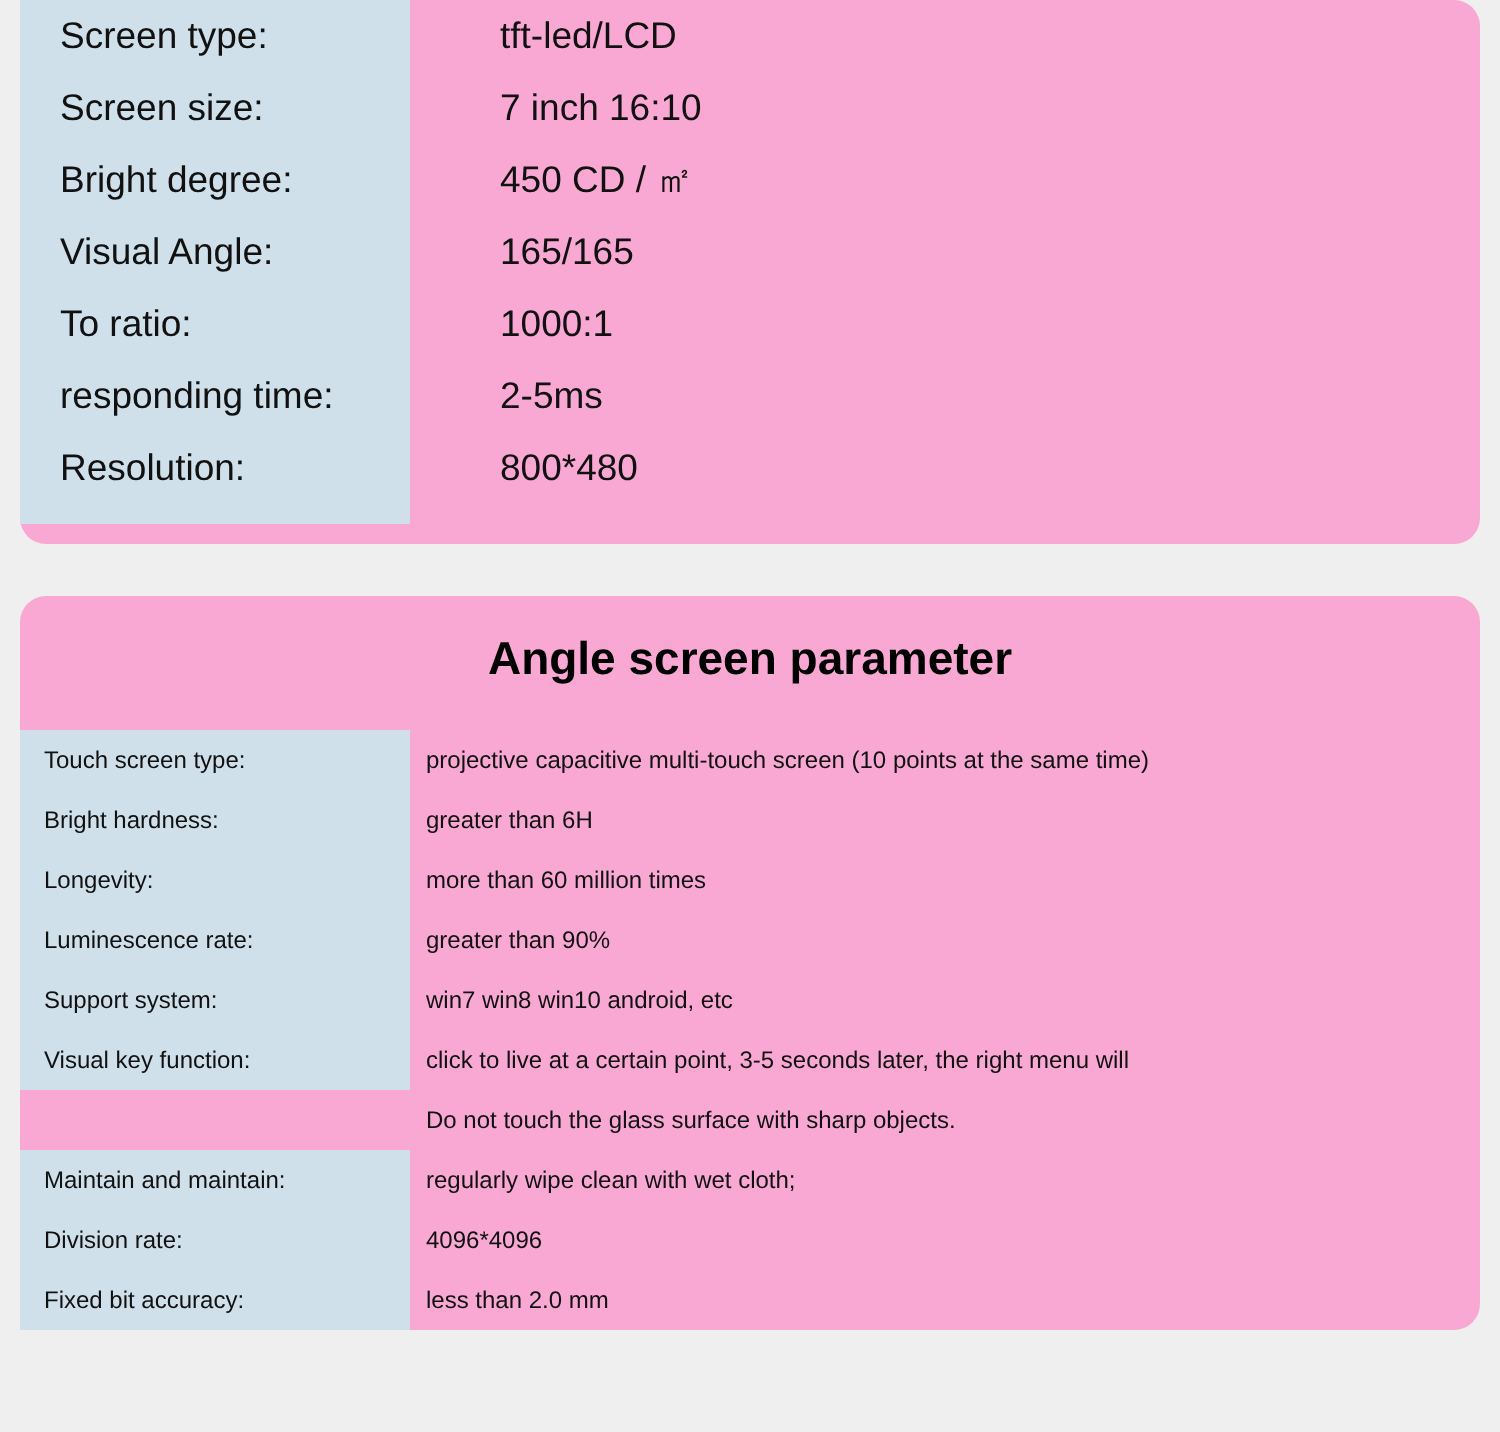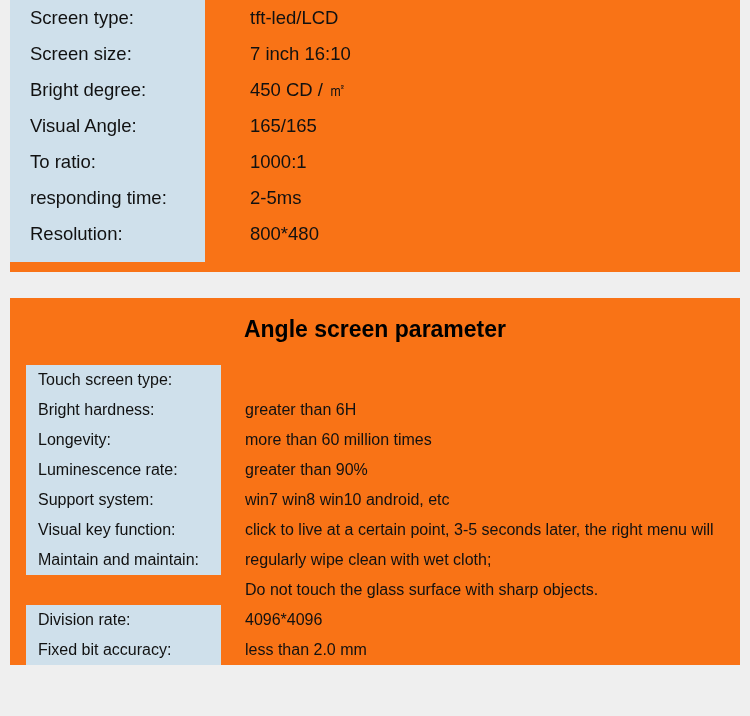--- a/index.html
+++ b/index.html
@@ -6,22 +6,23 @@
     body {
       background: #efefef;
       font-family: Arial, Helvetica, sans-serif;
       width: 750px;
       height: 716px;
       overflow: hidden;
       font-size: 17.5px;
       color: #111;
     }
     .panel {
-      background: #f97316;
+      background: #f9a8d4;
       margin: 0 10px;
+      border-radius: 13px;
     }
     .panel + .panel { margin-top: 26px; }
     .section-title {
       text-align: center;
       font-size: 23px;
       font-weight: bold;
       padding: 18px 0 22px 0;
       color: #000;
     }
     .row {
@@ -44,21 +45,21 @@
     
     .p1 .row { line-height: 36px; min-height: 36px; }
     .p1 .label-col, .p1 .value-col { font-size: 18.5px; padding-top: 0; padding-bottom: 0; }
     .p1 .value-col { padding-left: 45px; }
     .p1 { padding-top: 0; padding-bottom: 10px; }
     .p1 .label-col { padding-top: 0; }
     .p1 .pad-bot { padding-bottom: 10px; }
 
     
     .p2 .row { line-height: 30px; min-height: 30px; }
-    .p2 .label-col, .p2 .value-col { font-size: 16px; margin-left: 16px; }
+    .p2 .label-col, .p2 .value-col { font-size: 12px; }
     .p2 .value-col { padding-left: 8px; }
     .p2 .label-col { padding-left: 12px; width: 195px; }
   </style>
 </head>
 <body>
 
 <div class="panel p1">
   <div class="row">
       <div class="label-col">Screen type:</div>
       <div class="value-col">tft-led/LCD</div>
@@ -87,20 +88,21 @@
       <div class="label-col pad-bot">Resolution:</div>
       <div class="value-col">800*480</div>
     </div>
 </div>
 
 <div class="panel p2">
   <div class="section-title">Angle screen parameter</div>
 
   <div class="row">
       <div class="label-col">Touch screen type:</div>
+      <div class="value-col">projective capacitive multi-touch screen (10 points at the same time)</div>
     </div>
   <div class="row">
       <div class="label-col">Bright hardness:</div>
       <div class="value-col">greater than 6H</div>
     </div>
   <div class="row">
       <div class="label-col">Longevity:</div>
       <div class="value-col">more than 60 million times</div>
     </div>
   <div class="row">
@@ -111,26 +113,26 @@
       <div class="label-col">Support system:</div>
       <div class="value-col">win7 win8  win10 android, etc</div>
     </div>
 
   <div class="row">
       <div class="label-col">Visual key function:</div>
       <div class="value-col">click to live at a certain point, 3-5 seconds later, the right menu will</div>
     </div>
 
   <div class="row">
+      <div class="label-col"></div>
+      <div class="value-col">Do not touch the glass surface with sharp objects.</div>
+    </div>
+  <div class="row">
       <div class="label-col">Maintain and maintain:</div>
       <div class="value-col"> regularly wipe clean with wet cloth;</div>
-    </div>
-  <div class="row">
-      <div class="label-col"></div>
-      <div class="value-col">Do not touch the glass surface with sharp objects.</div>
     </div>
 
   <div class="row">
       <div class="label-col">Division rate:</div>
       <div class="value-col">4096*4096</div>
     </div>
   <div class="row">
       <div class="label-col">Fixed bit accuracy:</div>
       <div class="value-col">less than 2.0 mm</div>
     </div>

